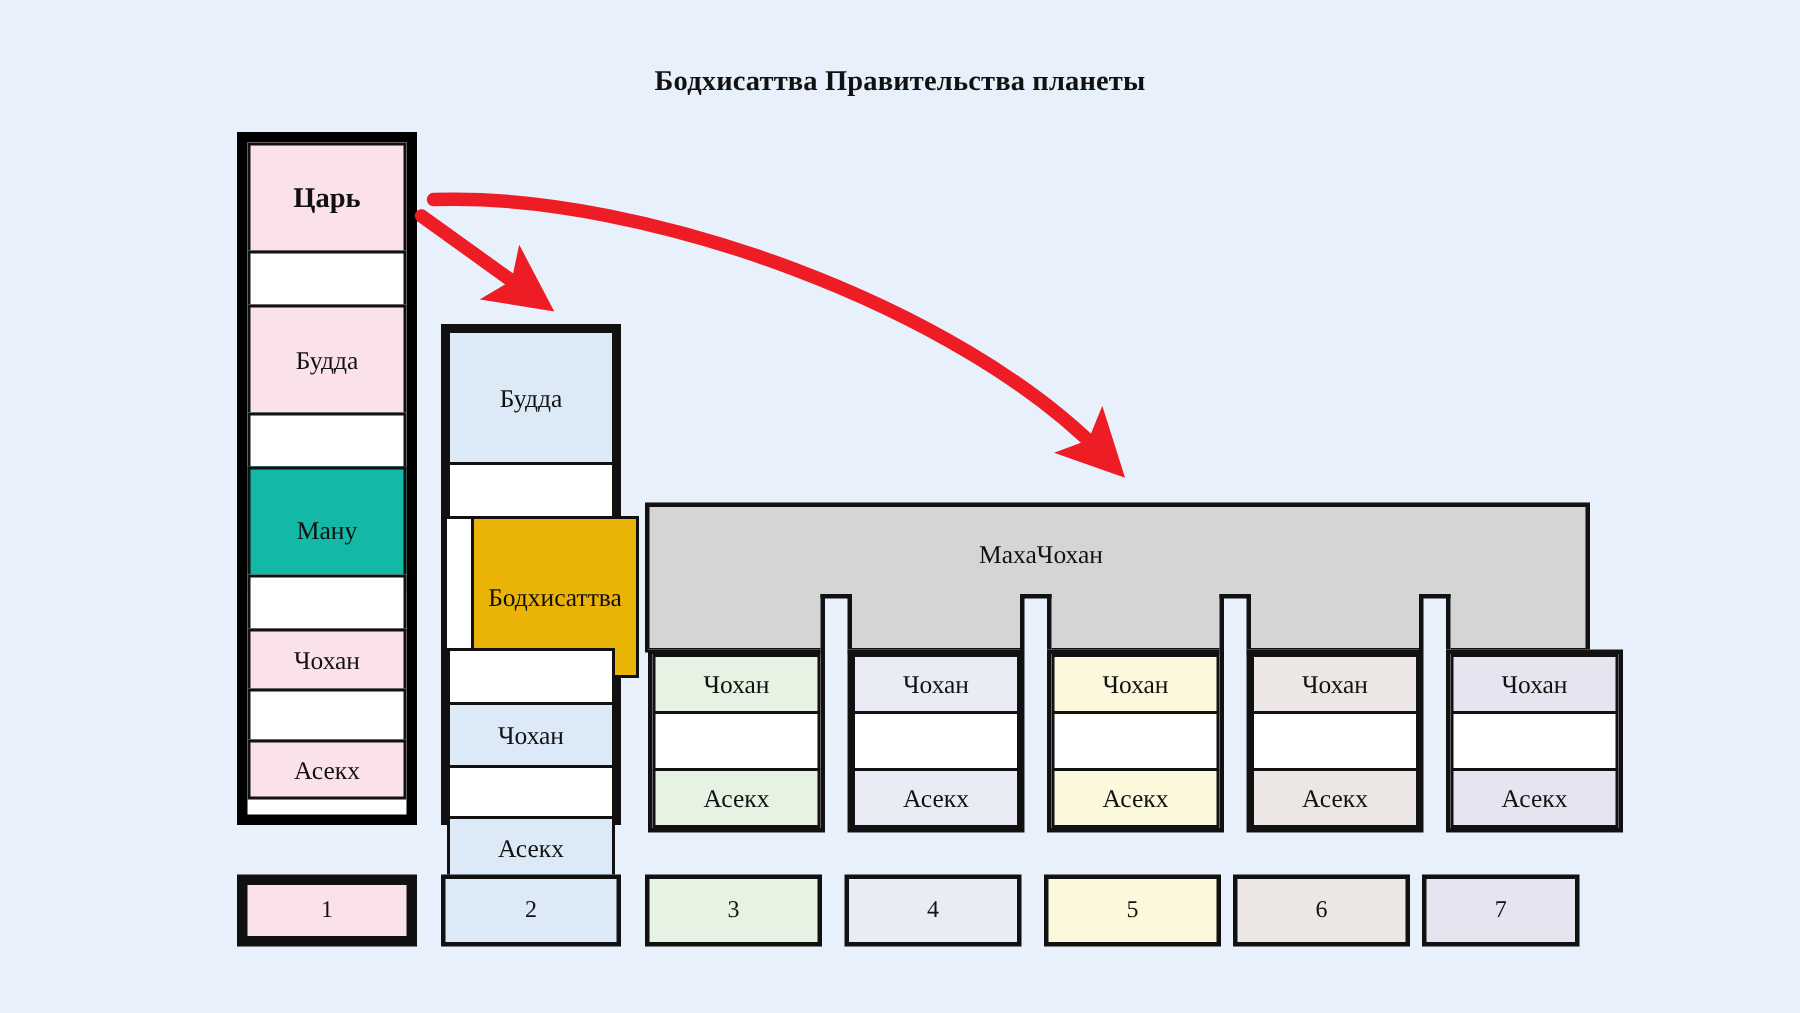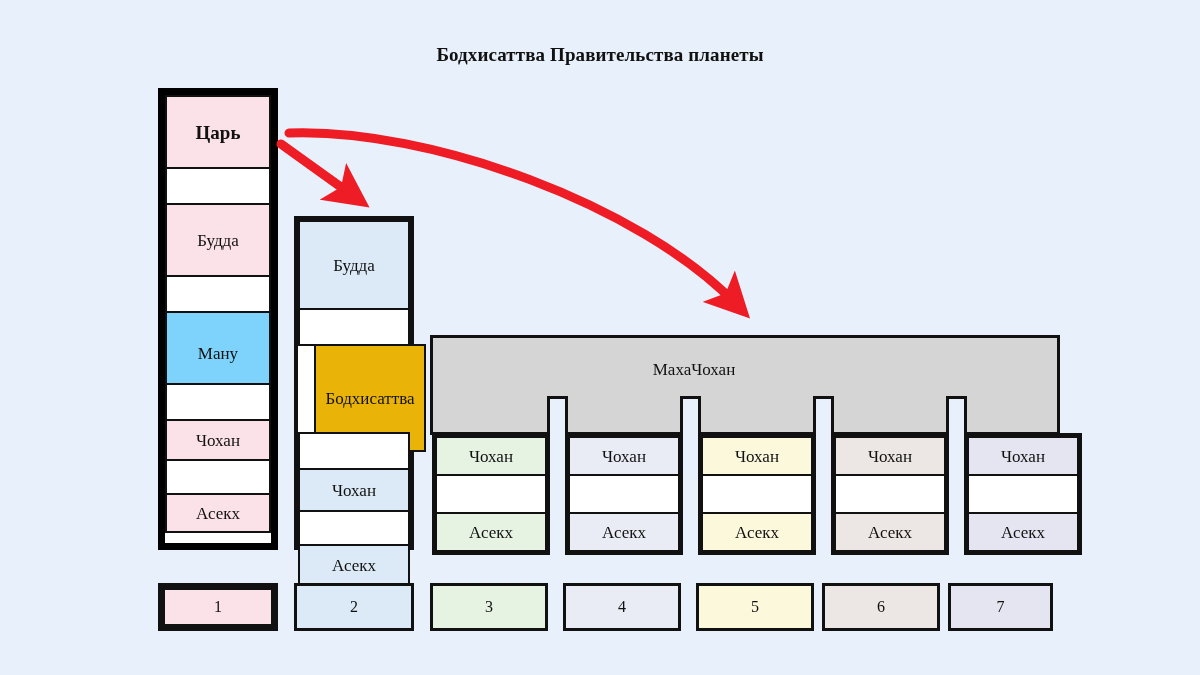--- a/index.html
+++ b/index.html
@@ -145,21 +145,21 @@
 
   <div id="col1-frame">
       <div class="cell" style="left: 0px; top: 0px; width: 106px; height: 74px; background: rgb(251, 226, 232);">
         <span class="c1-label">Царь</span>
       </div>
       <div class="cell empty" style="left: 0px; top: 72px; width: 106px; height: 38px;"></div>
       <div class="cell" style="left: 0px; top: 108px; width: 106px; height: 74px; background: rgb(251, 226, 232);">
         <span>Будда</span>
       </div>
       <div class="cell empty" style="left: 0px; top: 180px; width: 106px; height: 38px;"></div>
-      <div class="cell" style="left: 0px; top: 216px; width: 106px; height: 84px; background: #7dd3fc;">
+      <div class="cell" style="left: 0px; top: 216px; width: 106px; height: 84px; background: #14b8a6;">
         <span>Ману</span>
       </div>
       <div class="cell empty" style="left: 0px; top: 288px; width: 106px; height: 38px;"></div>
       <div class="cell" style="left: 0px; top: 324px; width: 106px; height: 42px; background: rgb(251, 226, 232);">
         <span>Чохан</span>
       </div>
       <div class="cell empty" style="left: 0px; top: 364px; width: 106px; height: 36px;"></div>
       <div class="cell" style="left: 0px; top: 398px; width: 106px; height: 40px; background: rgb(251, 226, 232);">
         <span>Асекх</span>
       </div>

